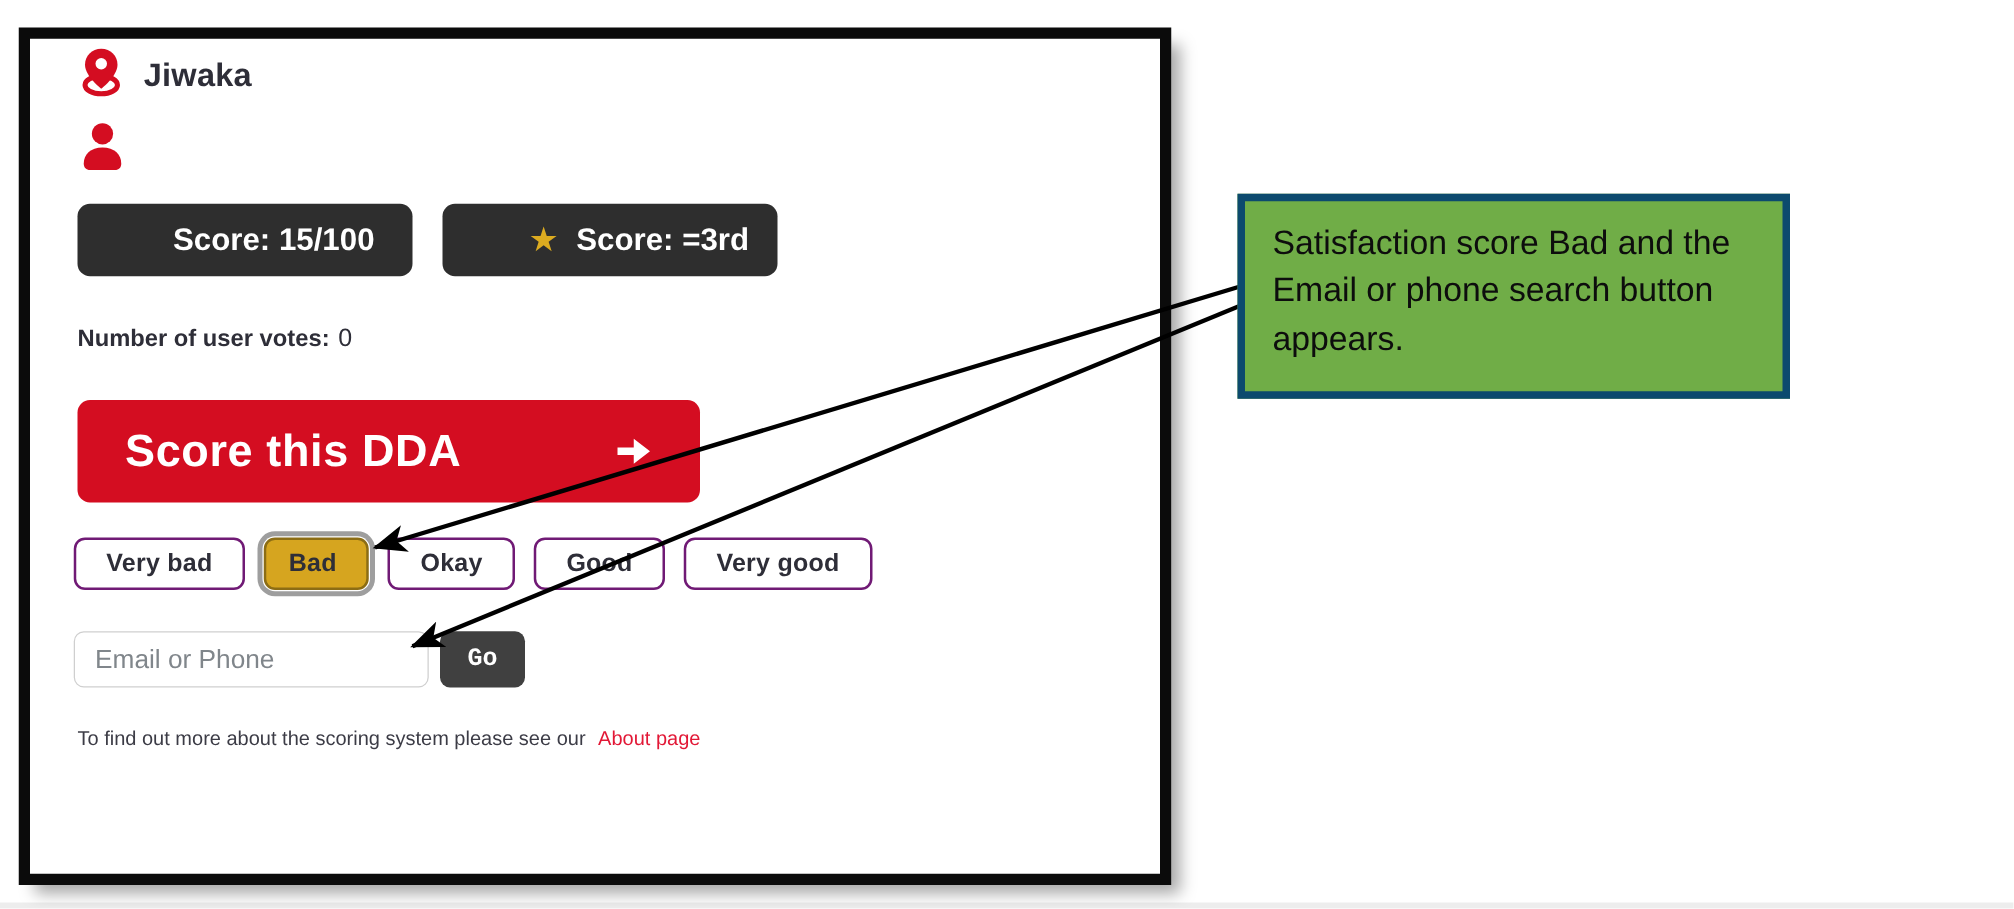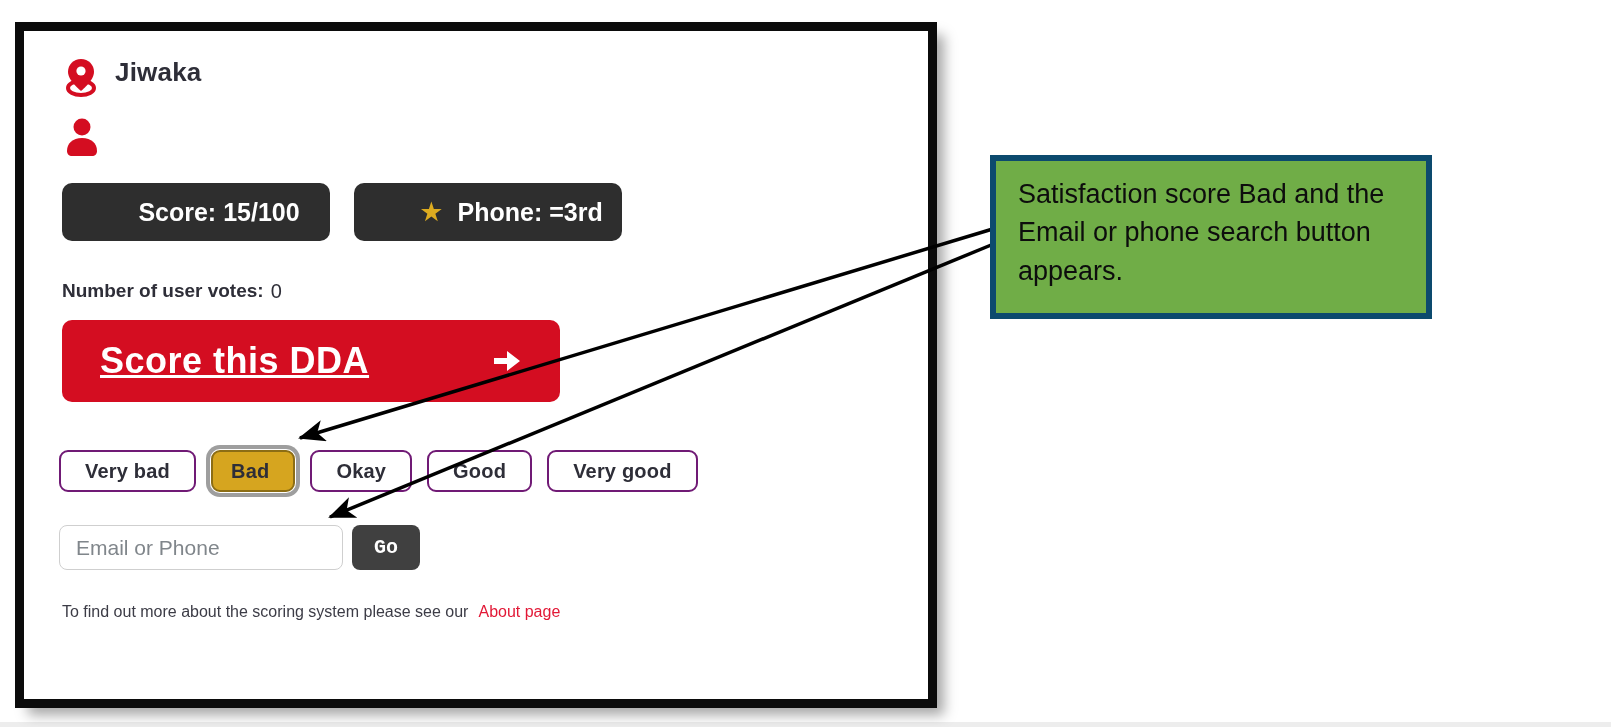--- a/index.html
+++ b/index.html
@@ -8,21 +8,21 @@
     position:relative; width:1611px; height:727px; overflow:hidden;
     font-family:"Liberation Sans","DejaVu Sans",sans-serif; background:#ffffff;
   }
 
   
   .card {
     position:absolute; left:15px; top:22px; width:922px; height:686px;
     background:#ffffff; border:9px solid #0b0b0b; z-index:1;
     box-shadow:10px 10px 12px -3px rgba(0,0,0,0.35);
   }
-  .row { position:absolute; display:flex; align-items:flex-start;margin-top:20px; }
+  .row { position:absolute; display:flex; align-items:center; }
 
   .loc-row  { left:38px; top:6px;  gap:15px; }
   .ceo-row  { left:40px; top:66px; gap:17px; }
   .head-text { font-weight:bold; color:#2e2e38; letter-spacing:0.2px; }
   .loc-row .head-text { font-size:26px; }
   .ceo-row .head-text { font-size:28px; }
   .icon-red { color:#d40d21; display:block; }
 
   .badges { left:38px; top:132px; gap:24px; }
   .badge {
@@ -34,21 +34,21 @@
 
   .votes { left:38px; top:229px; font-size:19px; color:#2e2e38; gap:7px; }
   .votes .lbl { font-weight:bold; }
   .votes .val { font-weight:normal; font-size:20px; }
 
   .score-btn {
     position:absolute; left:38px; top:289px; width:498px; height:82px;
     background:#d40d21; border:none; border-radius:10px; cursor:pointer;
     display:flex; align-items:center; padding:0 38px;
     color:#ffffff; font-weight:bold; font-size:36px;
-    font-family:inherit; letter-spacing:0.5px;text-decoration:underline;
+    font-family:inherit; letter-spacing:0.5px;
   }
   .score-btn .arrow { margin-left:auto; display:flex; }
 
   .ratings { left:35px; top:399px; gap:15px; }
   .rate-btn {
     height:42px; padding:0 24px; background:#ffffff;
     border:2px solid #701a75; border-radius:9px; cursor:pointer;
     font-family:inherit; font-weight:bold; font-size:20px; color:#2e2e38;
     display:flex; align-items:center; justify-content:center; letter-spacing:0.2px;
   }
@@ -113,21 +113,21 @@
         </svg>
       </span>
     </div>
 
     <div class="row badges">
       <div class="badge">
         <span>Score: 15/100</span>
       </div>
       <div class="badge">
         <span class="star">★</span>
-        <span>Phone: =3rd</span>
+        <span>Score: =3rd</span>
       </div>
     </div>
 
     <div class="row votes">
       <span class="lbl">Number of user votes:</span>
       <span class="val">0</span>
     </div>
 
     <button class="score-btn">
       <span>Score this DDA</span>

